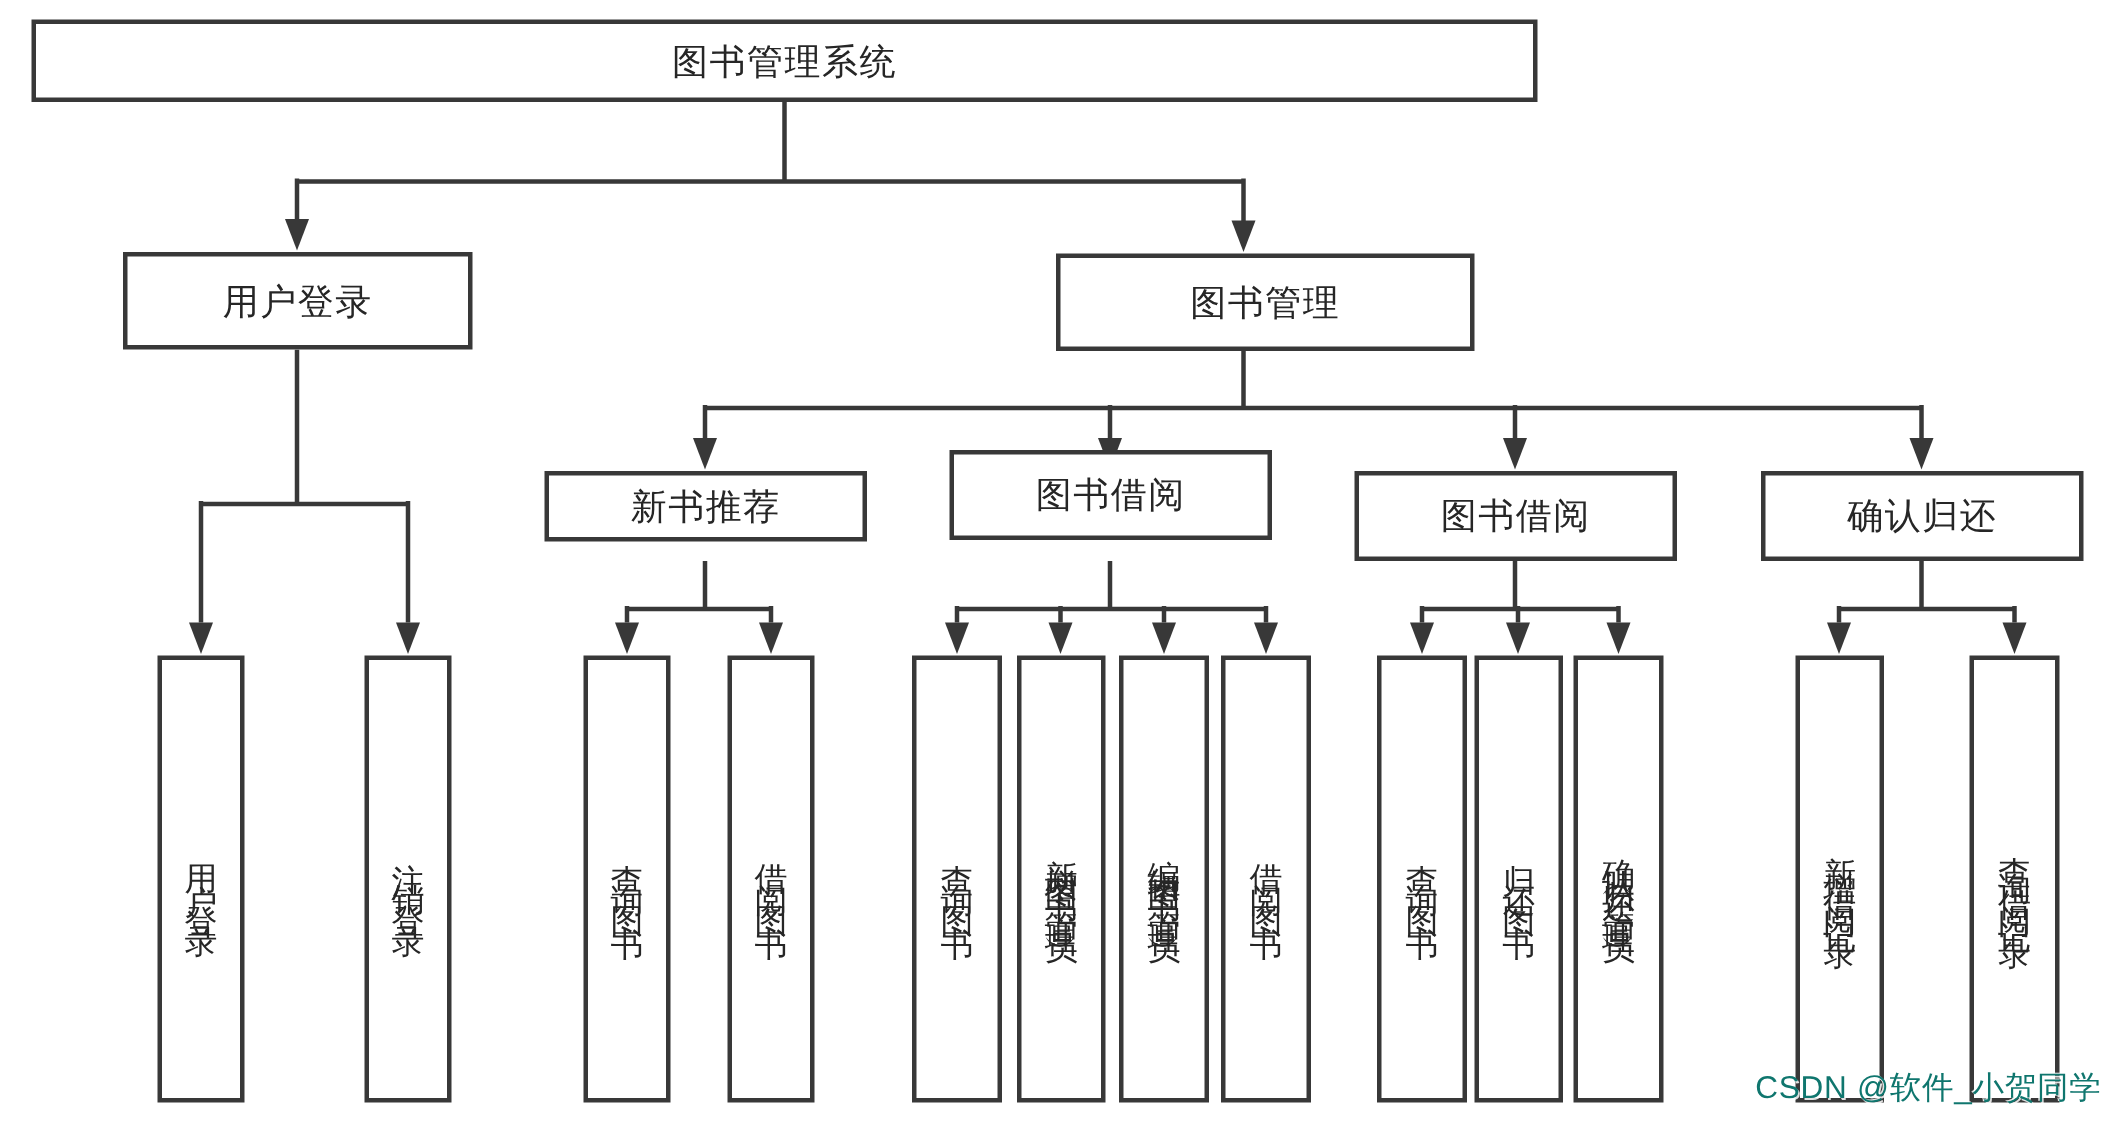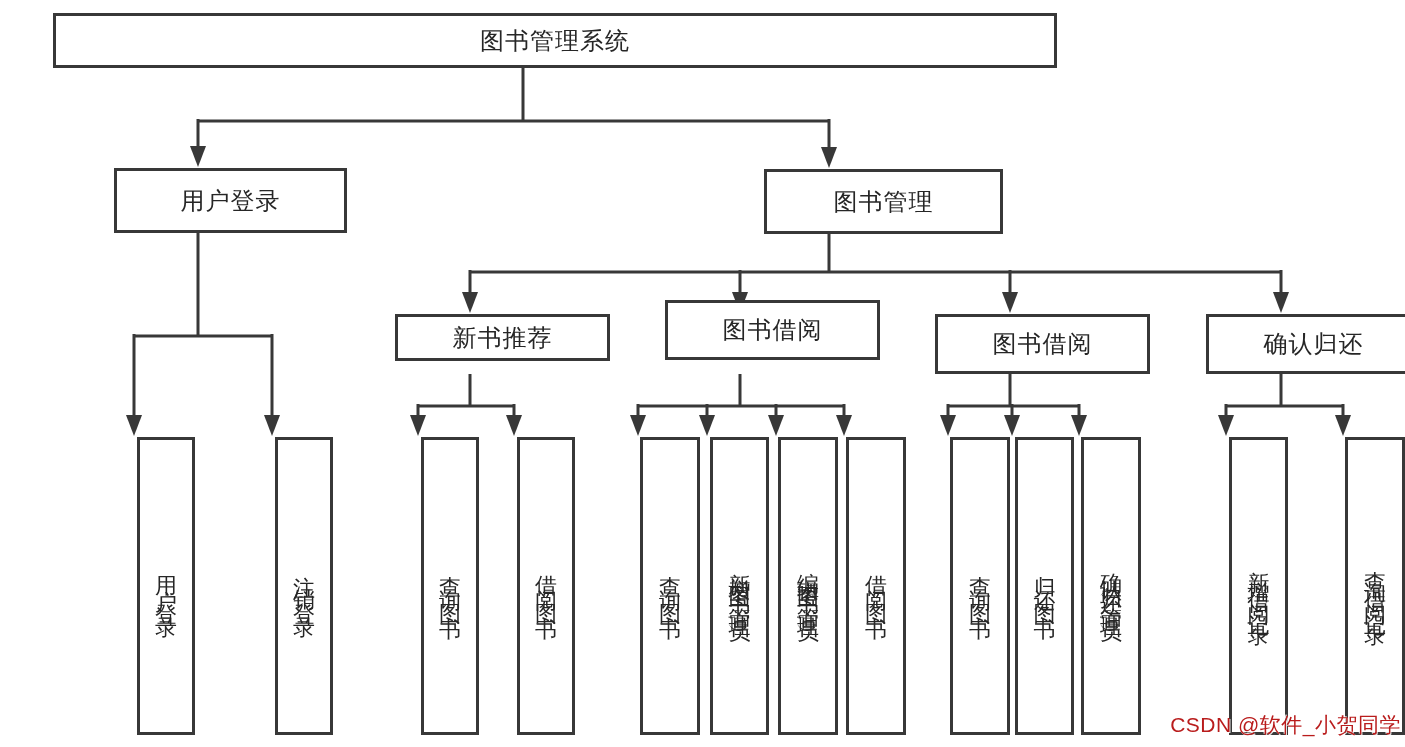--- a/index.html
+++ b/index.html
@@ -4,33 +4,33 @@
 <style>
   html,body { margin:0; padding:0; background:#ffffff; }
   .canvas {
     position:relative; width:1405px; height:747px; background:#ffffff;
     font-family:"Liberation Sans", sans-serif; overflow:hidden;
   }
   .svg-layer { position:absolute; left:0; top:0; z-index:1; }
   .box {
     position:absolute; box-sizing:border-box; z-index:2;
     border:3px solid #383838; background:#ffffff; color:#262626;
-    display:flex; align-items:center; justify-content:center;margin-left:32px;
+    display:flex; align-items:center; justify-content:center;
   }
   .h-label { font-size:24px; letter-spacing:1px; white-space:nowrap; }
   .vtext {
     writing-mode:vertical-rl; text-orientation:mixed;
     font-size:22px; line-height:1; color:#262626;
   }
   .leaf4 .vtext { letter-spacing:14px; }
   .leaf6 .vtext { letter-spacing:11px; }
   .leaf9 .vtext { letter-spacing:7px; }
   .watermark {
     position:absolute; z-index:5; top:711px; right:4px;
-    font-size:21px; letter-spacing:0.5px; color:#b91c1c;
+    font-size:21px; letter-spacing:0.5px; color:#0f766e;
     text-shadow:-1px -1px 0 rgba(255,255,255,.85), 1px 1px 0 rgba(255,255,255,.85);
     white-space:nowrap;
   }
 </style>
 </head>
 <body>
 
 <div class="canvas">
 
   <svg class="svg-layer" width="1405" height="747" viewBox="0 0 1405 747">
@@ -73,21 +73,21 @@
     </g>
   </svg>
 
   <div class="box" style="left:21px;top:13px;width:1004px;height:55px">
     <span class="h-label">图书管理系统</span>
   </div>
 
   <div class="box" style="left:82px;top:168px;width:233px;height:65px">
     <span class="h-label">用户登录</span>
   </div>
-  <div class="box" style="left:732px;top:169px;width:239px;height:65px">
+  <div class="box" style="left:704px;top:169px;width:279px;height:65px">
     <span class="h-label">图书管理</span>
   </div>
 
   <div class="box" style="left:363px;top:314px;width:215px;height:47px">
     <span class="h-label">新书推荐</span>
   </div>
   <div class="box" style="left:633px;top:300px;width:215px;height:60px">
     <span class="h-label">图书借阅</span>
   </div>
   <div class="box" style="left:903px;top:314px;width:215px;height:60px">

